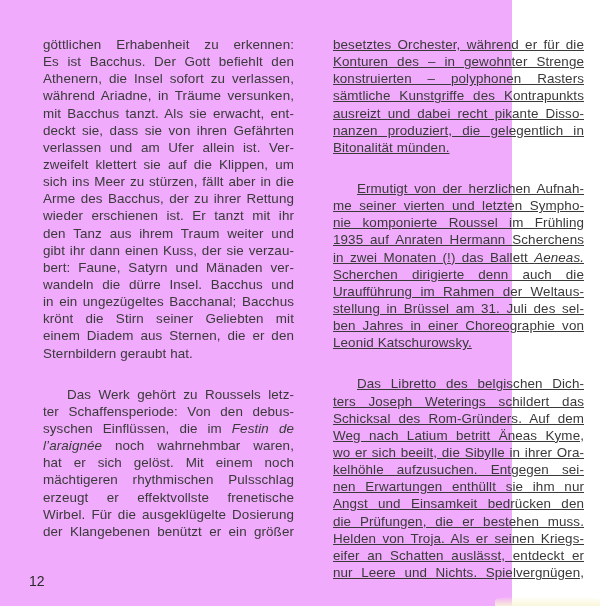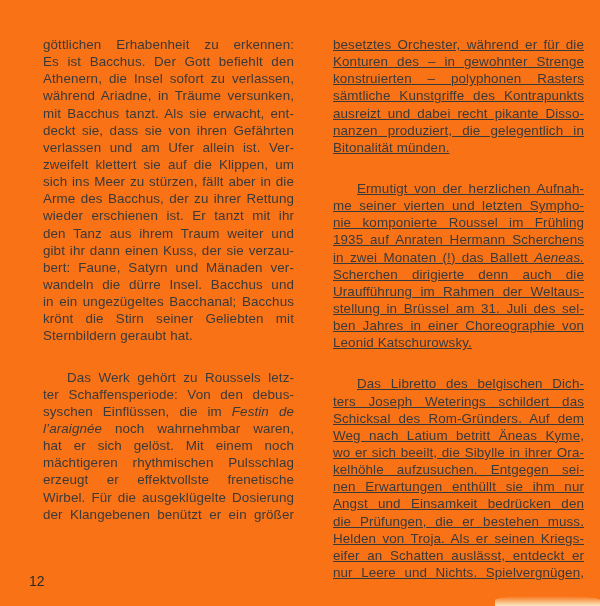--- a/index.html
+++ b/index.html
@@ -11,22 +11,22 @@
     width: 600px;
     height: 606px;
     position: relative;
     overflow: hidden;
     font-family: "Liberation Sans", sans-serif;
     color: #3a3a3a;
   }
   .page {
     position: absolute;
     left: 0; top: 0;
-    width: 600px; height: 606px;
-    background: #f97316;
+    width: 512px; height: 606px;
+    background: #f0abfc;
   }
   .column {
     position: absolute;
     top: 36px;
     width: 251px;
     font-size: 13.4px;
     line-height: 17.15px;
     letter-spacing: 0.1px;
   }
   .col-left { left: 43px; }
@@ -79,20 +79,21 @@
       <span class="line"><span>zweifelt klettert sie auf die Klippen, um</span></span>
       <span class="line"><span>sich ins Meer zu stürzen, fällt aber in die</span></span>
       <span class="line"><span>Arme des Bacchus, der zu ihrer Rettung</span></span>
       <span class="line"><span>wieder erschienen ist. Er tanzt mit ihr</span></span>
       <span class="line"><span>den Tanz aus ihrem Traum weiter und</span></span>
       <span class="line"><span>gibt ihr dann einen Kuss, der sie verzau-</span></span>
       <span class="line"><span>bert: Faune, Satyrn und Mänaden ver-</span></span>
       <span class="line"><span>wandeln die dürre Insel. Bacchus und</span></span>
       <span class="line"><span>in ein ungezügeltes Bacchanal; Bacchus</span></span>
       <span class="line"><span>krönt die Stirn seiner Geliebten mit</span></span>
+      <span class="line"><span>einem Diadem aus Sternen, die er den</span></span>
       <span class="line last"><span>Sternbildern geraubt hat.</span></span>
       <span class="line indent"><span>Das Werk gehört zu Roussels letz-</span></span>
       <span class="line"><span>ter Schaffensperiode: Von den debus-</span></span>
       <span class="line"><span>syschen Einflüssen, die im </span><span class="it">Festin de</span></span>
       <span class="line"><span class="it">l’araignée</span><span> noch wahrnehmbar waren,</span></span>
       <span class="line"><span>hat er sich gelöst. Mit einem noch</span></span>
       <span class="line"><span>mächtigeren rhythmischen Pulsschlag</span></span>
       <span class="line"><span>erzeugt er effektvollste frenetische</span></span>
       <span class="line"><span>Wirbel. Für die ausgeklügelte Dosierung</span></span>
       <span class="line"><span>der Klangebenen benützt er ein größer</span></span>

